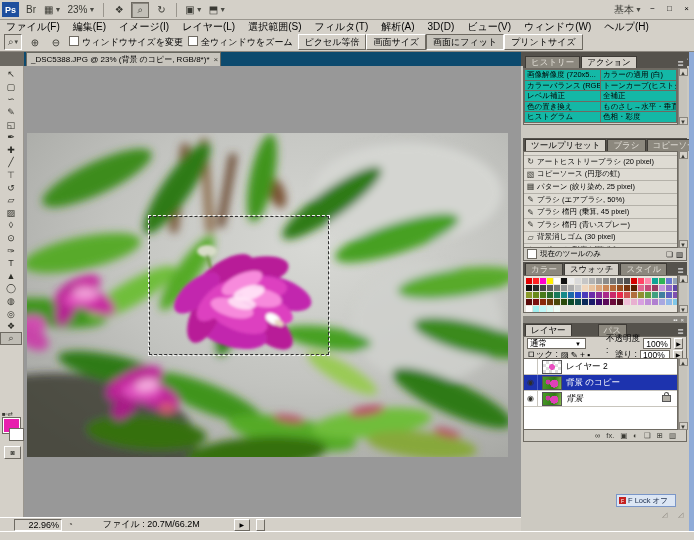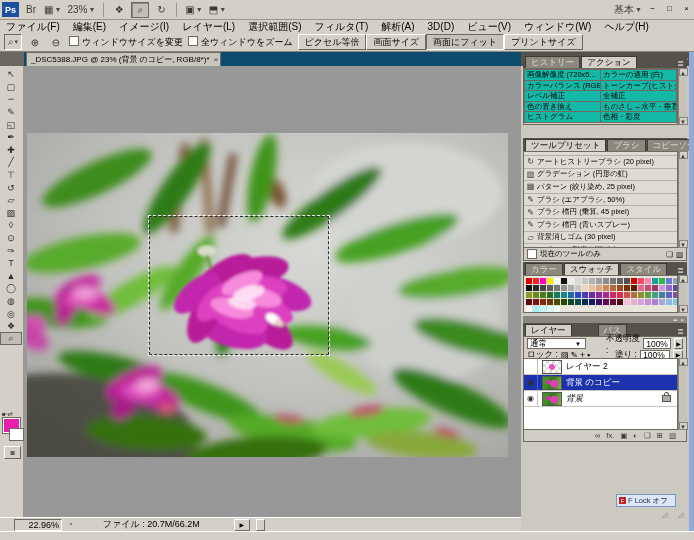--- a/index.html
+++ b/index.html
@@ -371,21 +371,21 @@
     </div>
   <div class="pbody" style="left:523px;top:151px;width:155px;height:97px;overflow:hidden;">
     <div style="height:3px;background:#dedbd3;border-bottom:1px solid #b4b1a9"></div>
     <div id="preset-list">
         <div class="preset-row">
           <span class="preset-ico">↻</span>
           <span>アートヒストリーブラシ (20 pixel)</span>
         </div>
         <div class="preset-row">
           <span class="preset-ico">▧</span>
-          <span>グラデーション (円形の虹)</span>
+          <span>コピーソース (円形の虹)</span>
         </div>
         <div class="preset-row">
           <span class="preset-ico">▦</span>
           <span>パターン (絞り染め, 25 pixel)</span>
         </div>
         <div class="preset-row">
           <span class="preset-ico">✎</span>
           <span>ブラシ (エアブラシ, 50%)</span>
         </div>
         <div class="preset-row">

